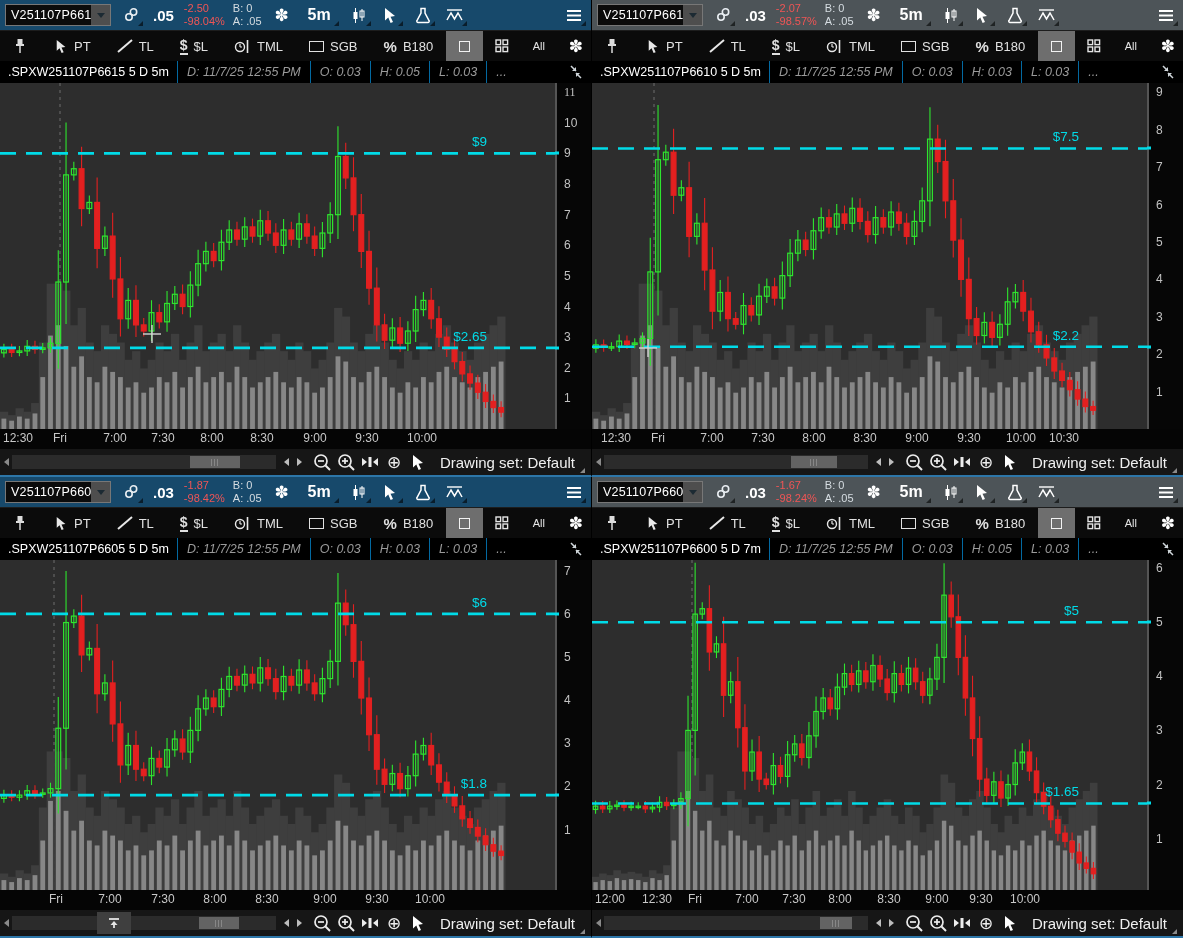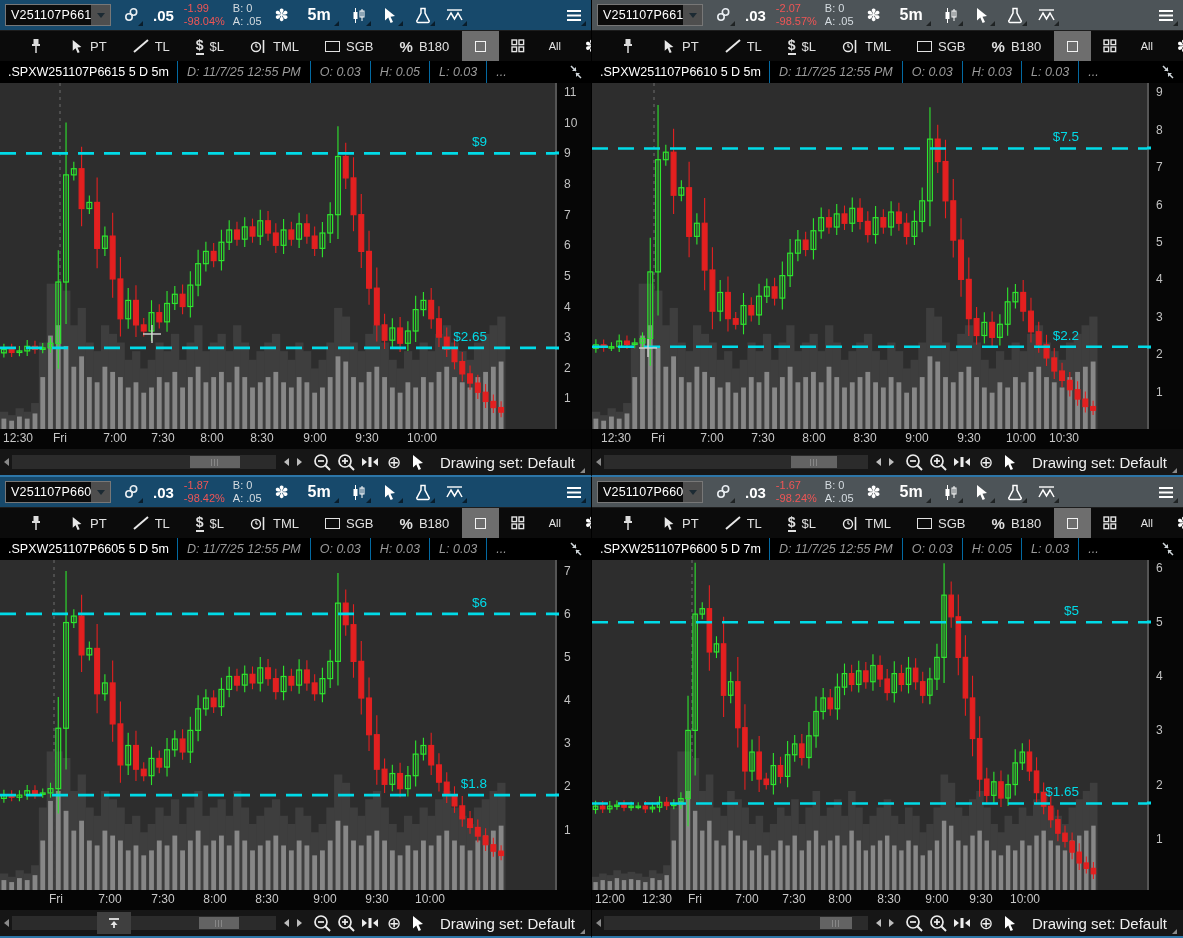--- a/index.html
+++ b/index.html
@@ -24,21 +24,21 @@
   .dd::after { content:""; position:absolute; right:0; bottom:1px; border-left:5px solid transparent; border-bottom:5px solid rgba(5,15,22,.75); }
   .tb-grey .dd::after { border-bottom-color:rgba(20,22,24,.8); }
   .last-price { font-size:15px; font-weight:bold; color:#fff; padding:0 2px; }
   .chg { display:flex; flex-direction:column; line-height:1.15; font-size:11px; color:var(--chg-red,#f05555); }
   .ba { display:flex; flex-direction:column; line-height:1.15; font-size:11px; color:#d6dde2; }
   .gear-glyph { font-size:17px; color:#fff; }
   .tf { font-size:16px; font-weight:bold; color:#fff; padding:0 8px 0 6px; height:24px; display:inline-flex; align-items:center; position:relative; }
   .sp { flex:1; }
 
   
-  .tb2 { height:31px; flex:0 0 31px; background:#0b0b0b; border-top:1px solid #1d1d1d; display:flex; align-items:center; color:#d9d9d9; padding-left:18px; }
+  .tb2 { height:31px; flex:0 0 31px; background:#0b0b0b; border-top:1px solid #1d1d1d; display:flex; align-items:center; color:#d9d9d9; padding-left:2px; }
   .tb2 .pin { margin:0 10px 0 6px; }
   .tool { display:inline-flex; align-items:center; gap:6px; padding:0 13px; font-size:13px; color:#e0e0e0; height:100%; }
   .tb2 .right { margin-left:auto; display:flex; align-items:stretch; height:100%; }
   .cellbtn { width:37px; height:100%; display:flex; align-items:center; justify-content:center; }
   .cellbtn.active { background:#6e6e6e; }
   .hsq { width:11px; height:11px; border:1.6px solid #f2f2f2; display:inline-block; }
   .allbtn { font-size:11px; color:#e5e5e5; }
   .dollar-ic { font-size:14px; font-weight:bold; border-bottom:2px solid #e0e0e0; line-height:1; padding-bottom:1px; }
   .sgb-ic { width:15px; height:11px; border:1.6px solid #e0e0e0; display:inline-block; }
   .pct-ic { font-size:15px; font-weight:bold; }
@@ -95,21 +95,21 @@
       <span class="icon-btn dd">
         <svg class="ic" width="16" height="16" viewBox="0 0 16 16">
             <g fill="none" stroke="#e9eef2" stroke-width="1.6">
               <circle cx="6" cy="10" r="3.2"></circle>
               <circle cx="10.5" cy="5" r="3.2"></circle>
             </g>
           </svg>
       </span>
       <span class="last-price">.05</span>
       <span class="chg">
-        <span>-1.99</span>
+        <span>-2.50</span>
         <span>-98.04%</span>
       </span>
       <span class="ba">
         <span>B: 0</span>
         <span>A: .05</span>
       </span>
       <span class="icon-btn">
           <span class="gear-glyph">✽</span>
         </span>
       <span class="tf dd">5m</span>
@@ -506,21 +506,21 @@
           <line x1="0" y1="70.42477876106196" x2="555" y2="70.42477876106196" stroke="#00dbe8" stroke-width="2.6" stroke-dasharray="16,10"></line>
           <text x="487" y="63.42477876106196" fill="#00dbe8" font-size="13.5" text-anchor="end">$9</text>
           <line x1="0" y1="264.858407079646" x2="555" y2="264.858407079646" stroke="#00dbe8" stroke-width="2.6" stroke-dasharray="16,10"></line>
           <text x="487" y="257.858407079646" fill="#00dbe8" font-size="13.5" text-anchor="end">$2.65</text>
           <g stroke="#d5d5d5" stroke-width="1.4">
             <line x1="143" y1="251" x2="161" y2="251"></line>
             <line x1="152" y1="242" x2="152" y2="260"></line>
           </g>
         </svg>
       <div class="yaxis" id="yaxis0">
-          <span class="ytick" style="top: 9.18584px;">11</span>
+          <span class="ytick" style="top: 9.18584px; font-family: Liberation Serif, serif;">11</span>
           <span class="ytick" style="top: 39.8053px;">10</span>
           <span class="ytick" style="top: 70.4248px;">9</span>
           <span class="ytick" style="top: 101.044px;">8</span>
           <span class="ytick" style="top: 131.664px;">7</span>
           <span class="ytick" style="top: 162.283px;">6</span>
           <span class="ytick" style="top: 192.903px;">5</span>
           <span class="ytick" style="top: 223.522px;">4</span>
           <span class="ytick" style="top: 254.142px;">3</span>
           <span class="ytick" style="top: 284.761px;">2</span>
           <span class="ytick" style="top: 315.381px;">1</span>

